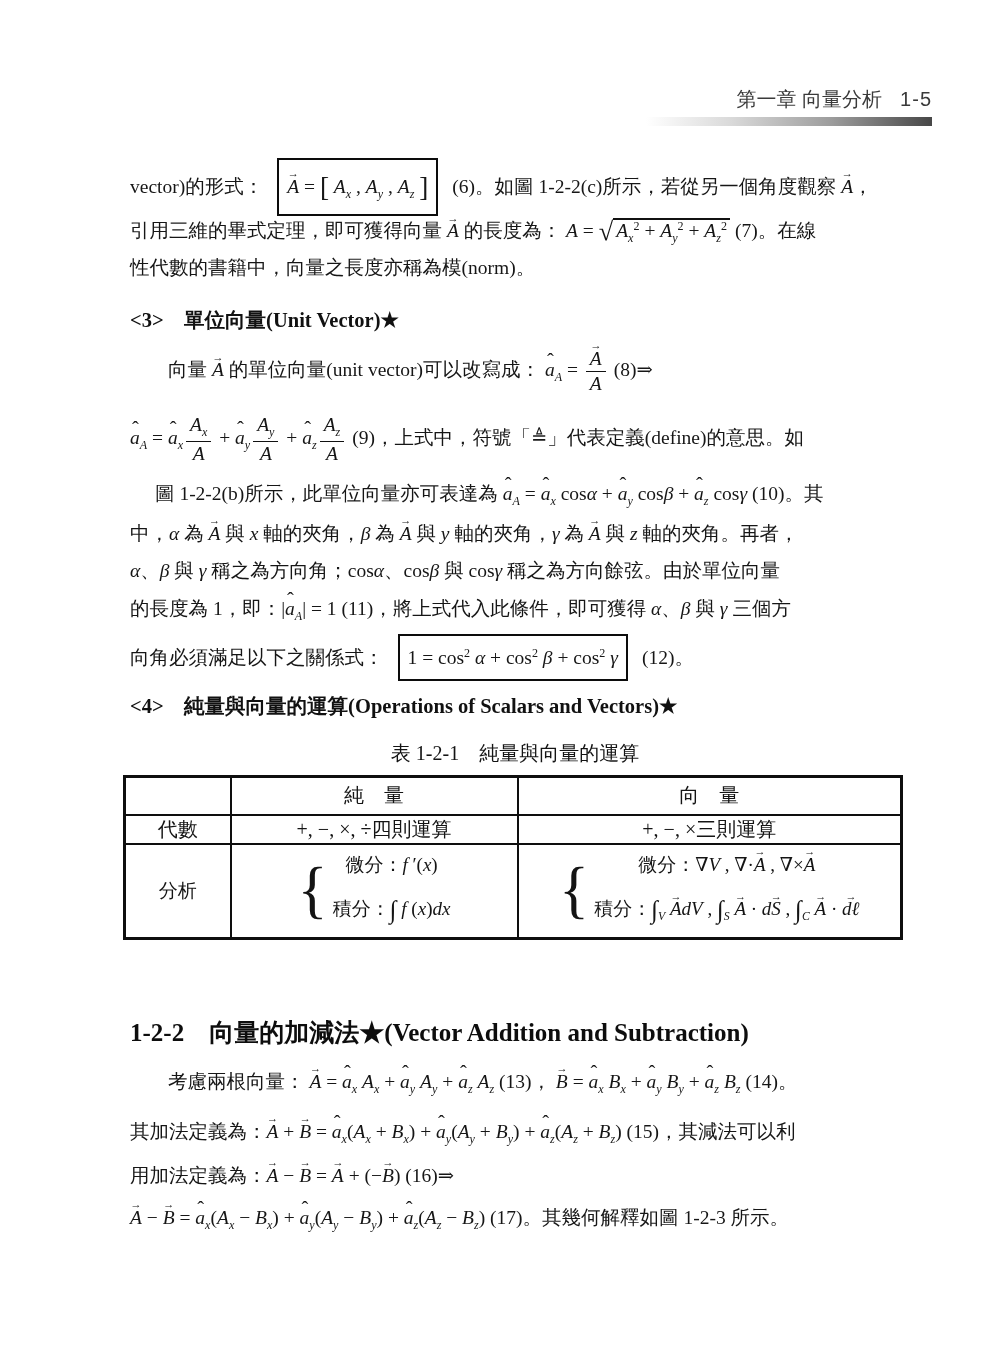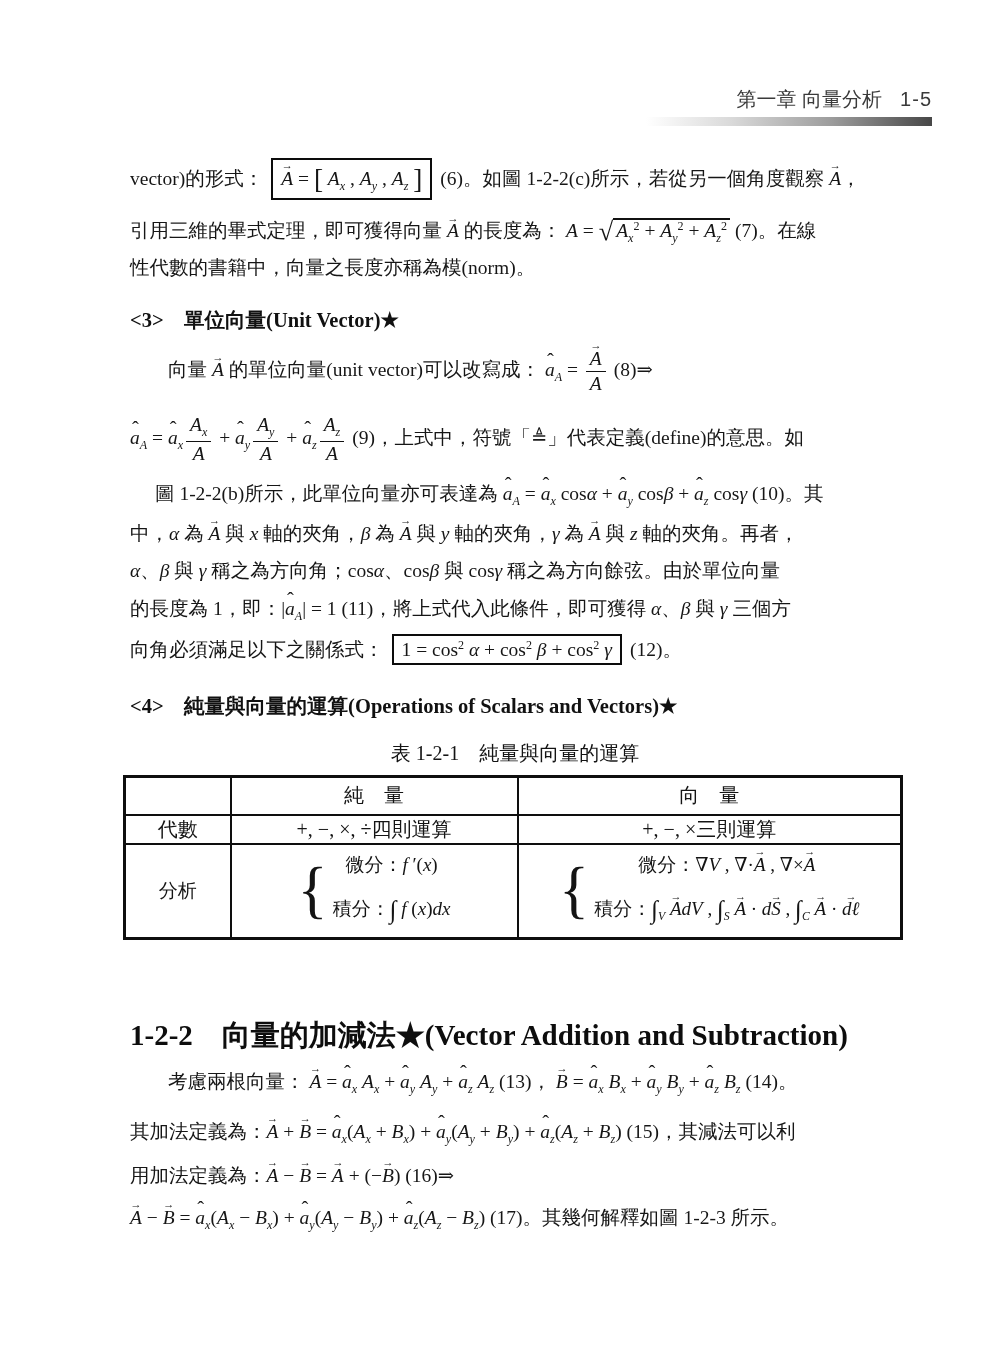--- a/index.html
+++ b/index.html
@@ -14,36 +14,36 @@
   
   .hdr { position:absolute; top:86px; right:68px; font-size:20px; color:#3a3a3a;
          font-family:"Liberation Sans","DejaVu Sans",sans-serif; }
   .hdr .pgnum { margin-left:18px; letter-spacing:1px; }
   .hdr-rule { position:absolute; top:117px; left:646px; width:286px; height:9px;
               background:linear-gradient(to right,#ffffff 0%,#d9d9d9 30%,#9c9c9c 65%,#474747 100%); }
 
   
   .line { position:absolute; white-space:nowrap; font-size:19.5px; color:#161616; line-height:1.4; }
   .heading { position:absolute; white-space:nowrap; font-weight:700; font-size:20.5px; color:#111; }
-  .heading-lg { position:absolute; white-space:nowrap; font-weight:700; font-size:29px; color:#0d0d0d; }
+  .heading-lg { position:absolute; white-space:nowrap; font-weight:700; font-size:25px; color:#0d0d0d; }
 
   
   .m { font-style:italic; font-family:"Liberation Serif","DejaVu Serif",serif; }
   sub,sup { font-size:0.62em; }
   sub.m,sup.m { font-style:italic; }
   .v { position:relative; display:inline-block; line-height:1; font-style:italic; }
   .v::after { content:"→"; position:absolute; left:50%; transform:translateX(-50%);
               font-size:0.58em; top:-0.78em; font-style:normal; }
   .h { position:relative; display:inline-block; line-height:1; font-style:italic; }
   .h::after { content:"ˆ"; position:absolute; left:55%; transform:translateX(-50%);
               font-size:1.05em; top:-0.45em; font-style:normal; }
   .frac { display:inline-block; vertical-align:middle; text-align:center; margin:0 3px; line-height:1.15; }
   .frac .num { display:block; border-bottom:1.6px solid #111; padding:0 4px 1px; }
   .frac .den { display:block; padding-top:1px; }
-  .fbox { display:inline-block; border:2.5px solid #0c0c0c; padding:0 8px; margin:0 8px; }
+  .fbox { display:inline-block; border:2.5px solid #0c0c0c; padding:8px 8px; margin:0 14px; }
   .br { font-size:1.4em; vertical-align:-0.1em; font-weight:300; }
   .rt { font-size:1.35em; vertical-align:-0.1em; }
   .rtb { border-top:2px solid #111; padding:0 3px; }
   .intg { font-size:1.32em; vertical-align:-0.12em; }
   .cases { display:inline-flex; align-items:center; vertical-align:middle; }
   .cases .brace { font-size:3.3em; font-weight:200; line-height:0.85; margin-right:5px; }
   .cases .rows { display:inline-block; text-align:center; }
   .cases .crow { display:block; line-height:2.1; }
 
   

